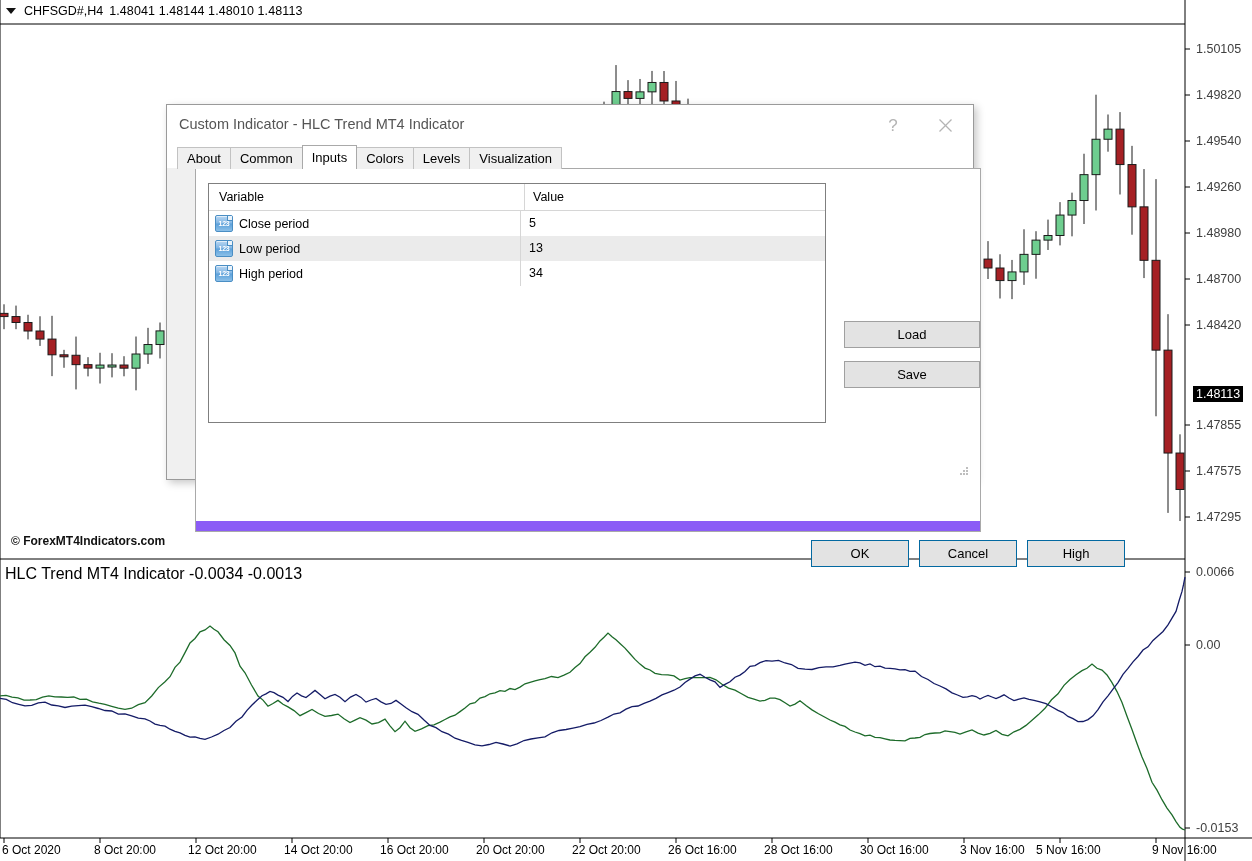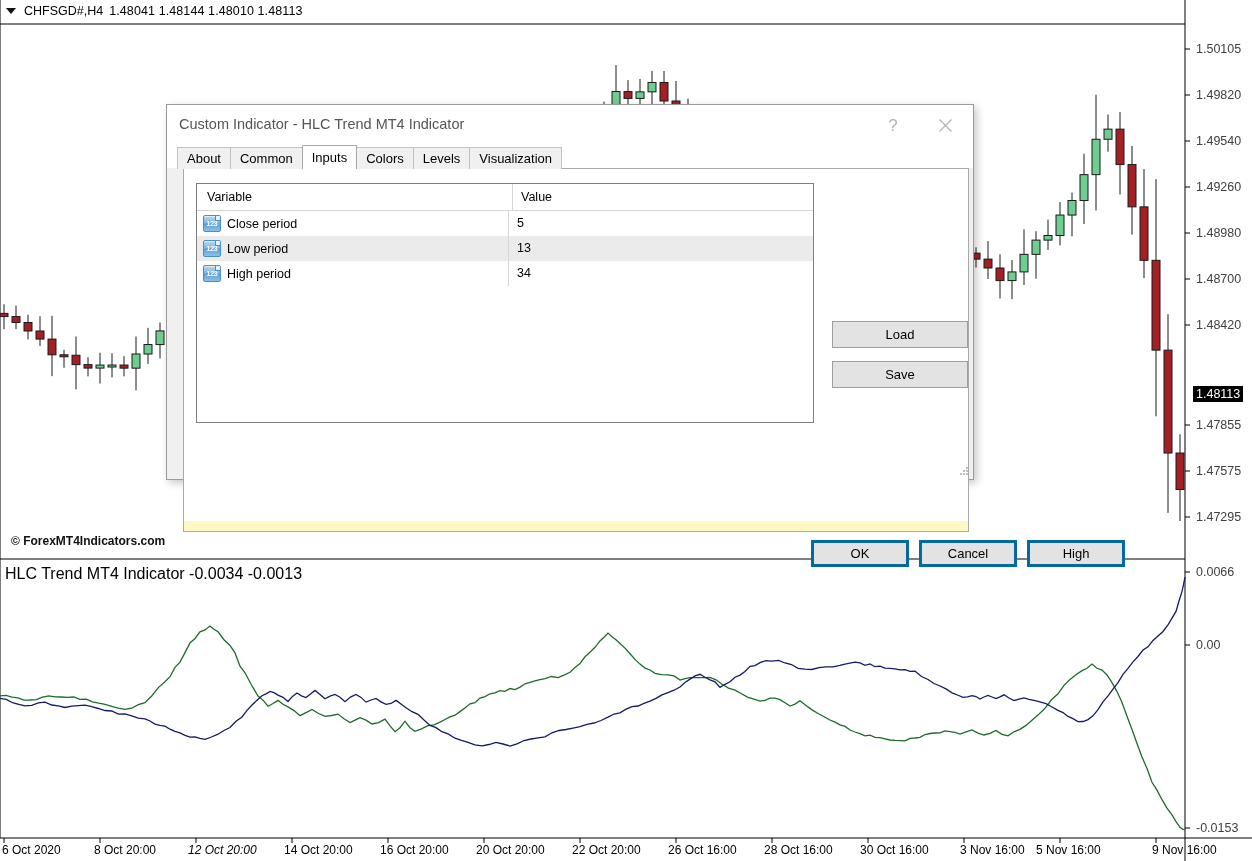--- a/index.html
+++ b/index.html
@@ -89,22 +89,22 @@
     margin-right:-1px;position:relative;line-height:15px;
     cursor:default;
   }
   .tab.active{
     background:#ffffff;border-color:#a9a9a9;z-index:4;
     padding-top:4px;padding-bottom:4px;margin-top:-2px;
   }
 
   
   .dlg-panel{
-    position:absolute;left:16px;top:63px;width:784px;height:362px;
-    background:#fef9c3;border:1px solid #a9a9a9;border-top:1px solid #a9a9a9;
+    position:absolute;left:28px;top:63px;width:784px;height:362px;
+    background:#8b5cf6;border:1px solid #a9a9a9;border-top:1px solid #a9a9a9;
   }
   .panel-inner{
     position:absolute;left:0;top:0;width:784px;height:352px;background:#fff;
   }
 
   
   .grid{
     position:absolute;left:12px;top:14px;width:616px;height:238px;
     border:1px solid #7f7f7f;background:#fff;overflow:hidden;
   }
@@ -150,21 +150,21 @@
     cursor:default;
   }
   .btn + .btn{margin-top:13px;}
 
   
   .footer-btns{
     position:absolute;left:0;top:425px;width:806px;height:49px;
   }
   .fbtn{
     position:absolute;top:10px;width:98px;height:27px;
-    background:#e3e3e3;border:3px solid #0369a1;
+    background:#e3e3e3;border:1px solid #0369a1;
     font-size:13px;color:#000;font-family:"Liberation Sans", sans-serif;cursor:default;
   }
   .fbtn.ok{left:644px;}
   .fbtn.cancel{left:752px;}
   .fbtn.reset{left:860px;}
 
   .grip{
     position:absolute;right:4px;bottom:3px;width:9px;height:9px;opacity:.55;
   }
   .grip i{position:absolute;width:2px;height:2px;background:#8a8a8a;}
@@ -443,21 +443,21 @@
   <div class="price-label" style="left:1196px;top:418px;">1.47855</div>
   <div class="price-label" style="left:1196px;top:464px;">1.47575</div>
   <div class="price-label" style="left:1196px;top:510px;">1.47295</div>
 
   <div class="price-label" style="left:1196px;top:565px;">0.0066</div>
   <div class="price-label" style="left:1196px;top:638px;">0.00</div>
   <div class="price-label" style="left:1196px;top:821px;">-0.0153</div>
 
   <div class="time-label" style="left:2px;">6 Oct 2020</div>
   <div class="time-label" style="left:94px;">8 Oct 20:00</div>
-  <div class="time-label" style="left:188px;font-style:italic;">12 Oct 20:00</div>
+  <div class="time-label" style="left:188px;">12 Oct 20:00</div>
   <div class="time-label" style="left:284px;">14 Oct 20:00</div>
   <div class="time-label" style="left:380px;">16 Oct 20:00</div>
   <div class="time-label" style="left:476px;">20 Oct 20:00</div>
   <div class="time-label" style="left:572px;">22 Oct 20:00</div>
   <div class="time-label" style="left:668px;">26 Oct 16:00</div>
   <div class="time-label" style="left:764px;">28 Oct 16:00</div>
   <div class="time-label" style="left:860px;">30 Oct 16:00</div>
   <div class="time-label" style="left:960px;">3 Nov 16:00</div>
   <div class="time-label" style="left:1036px;">5 Nov 16:00</div>
   <div class="time-label" style="left:1152px;">9 Nov 16:00</div>

